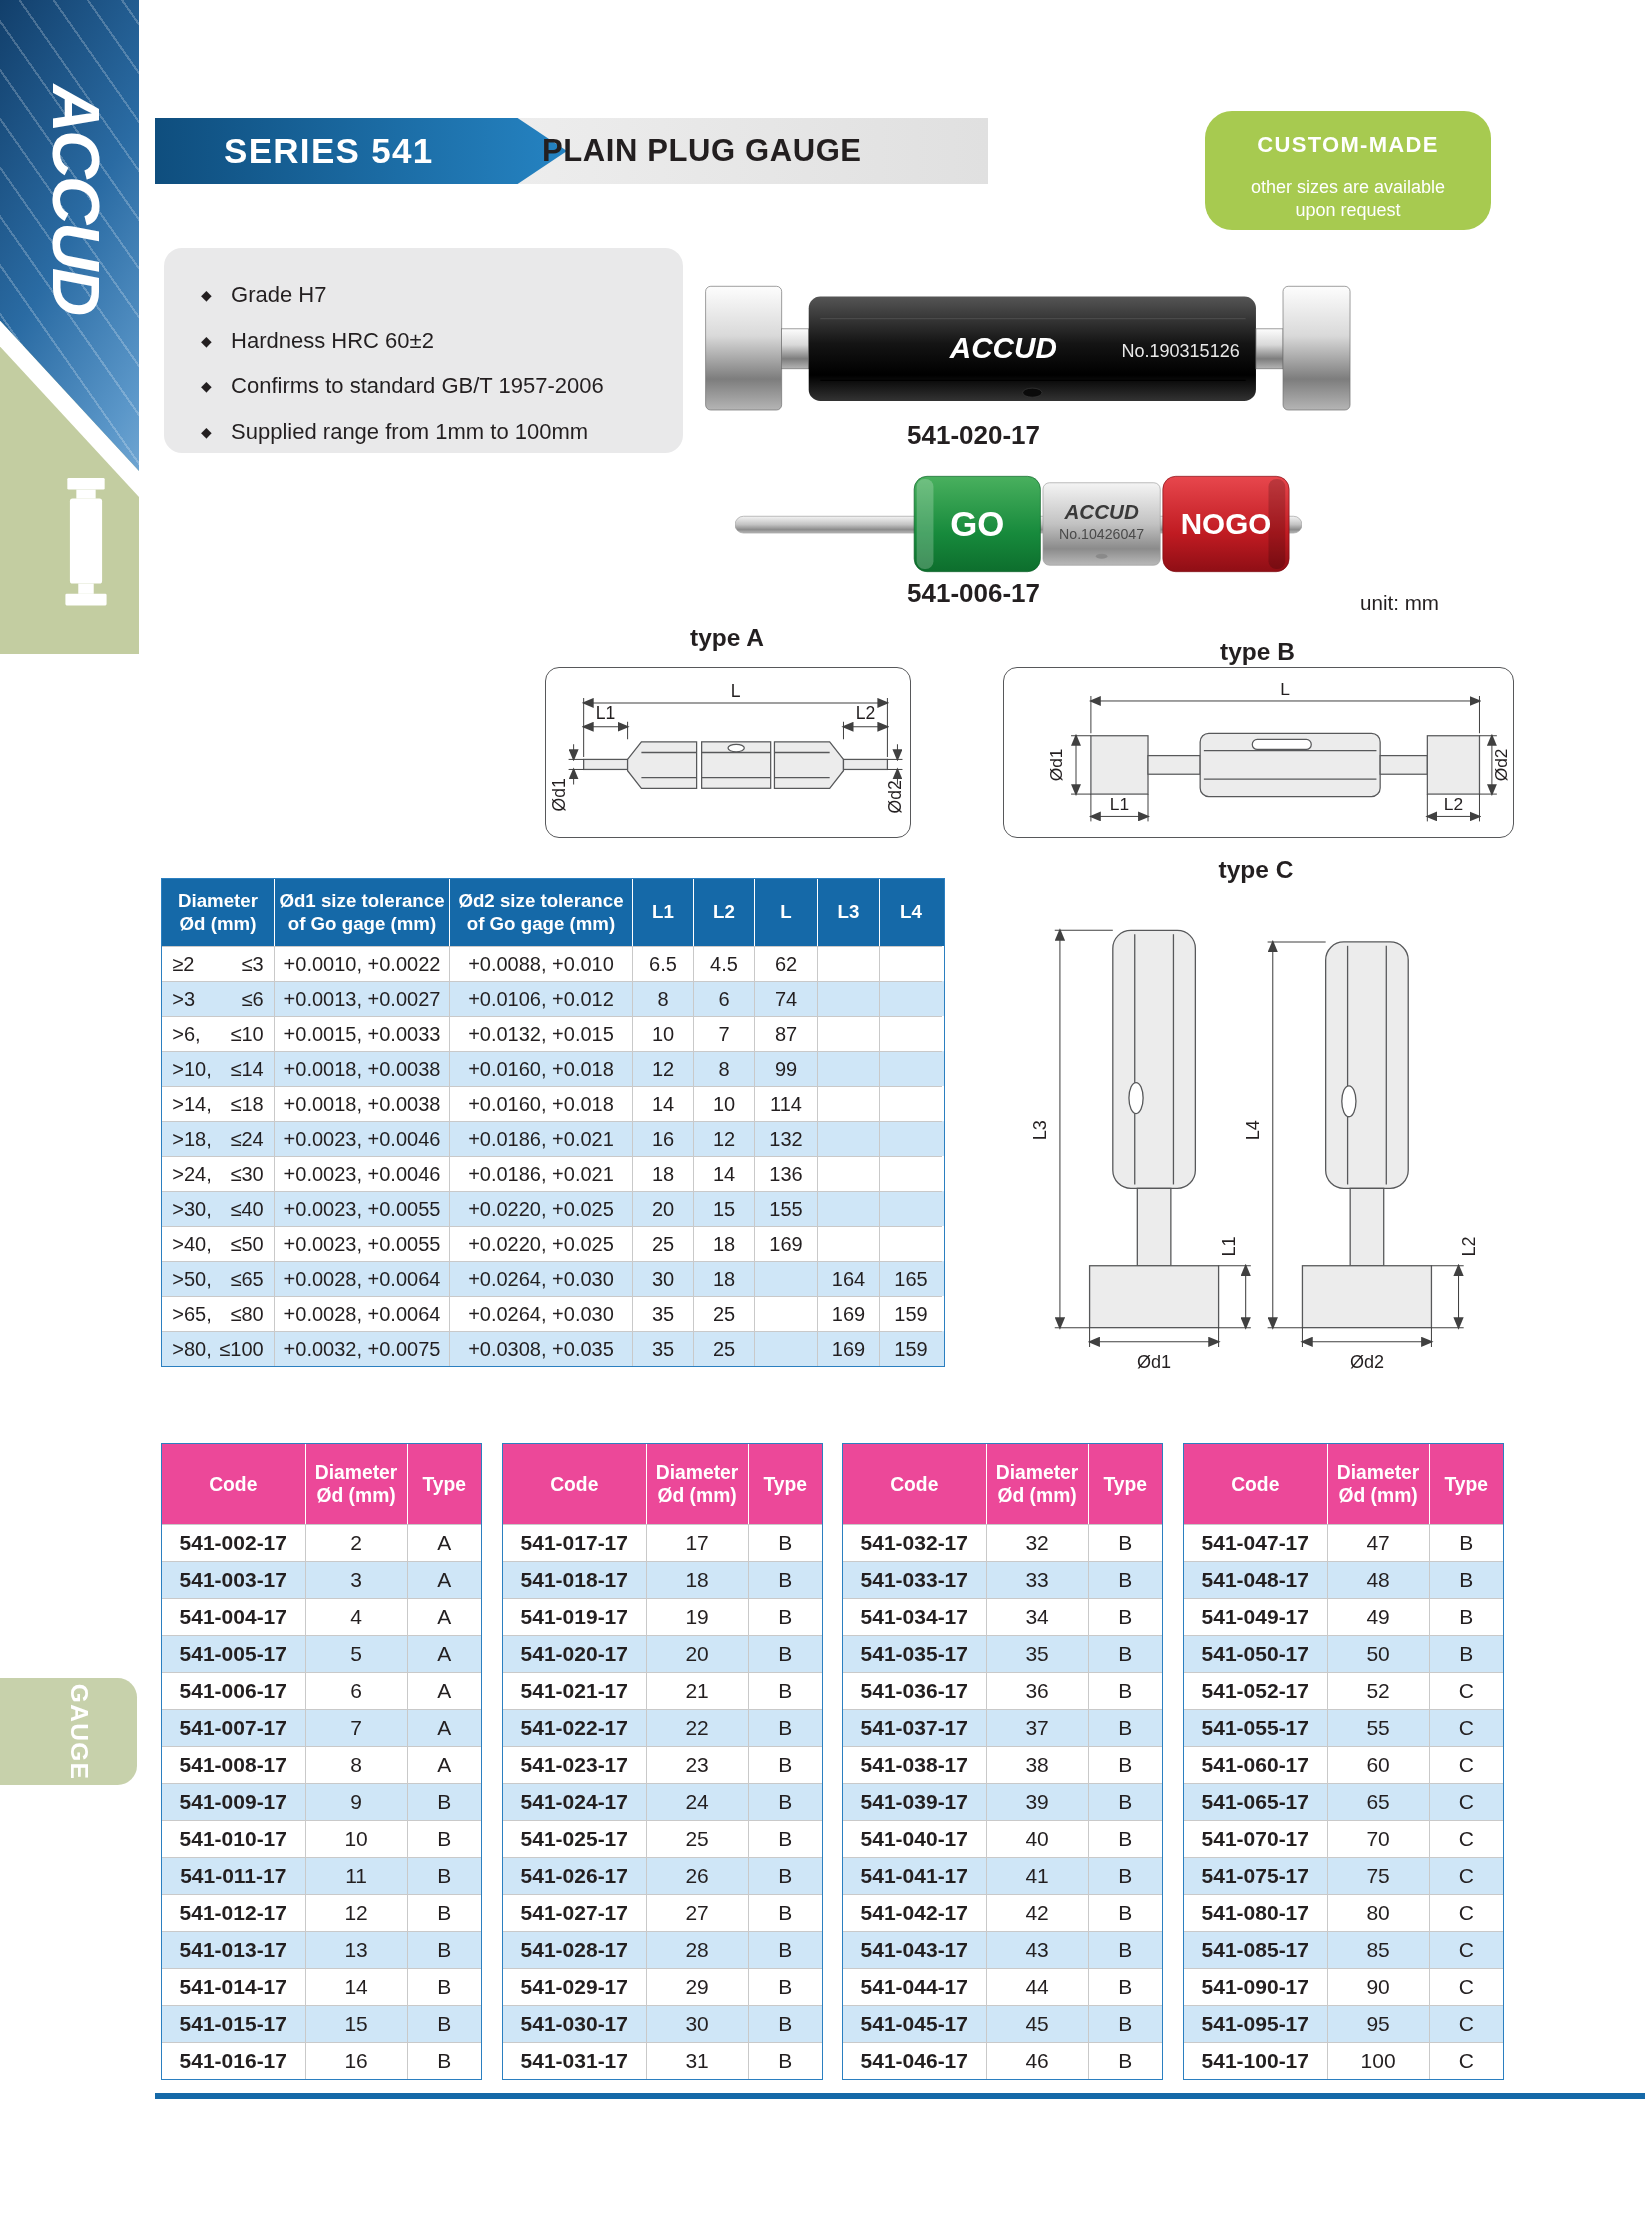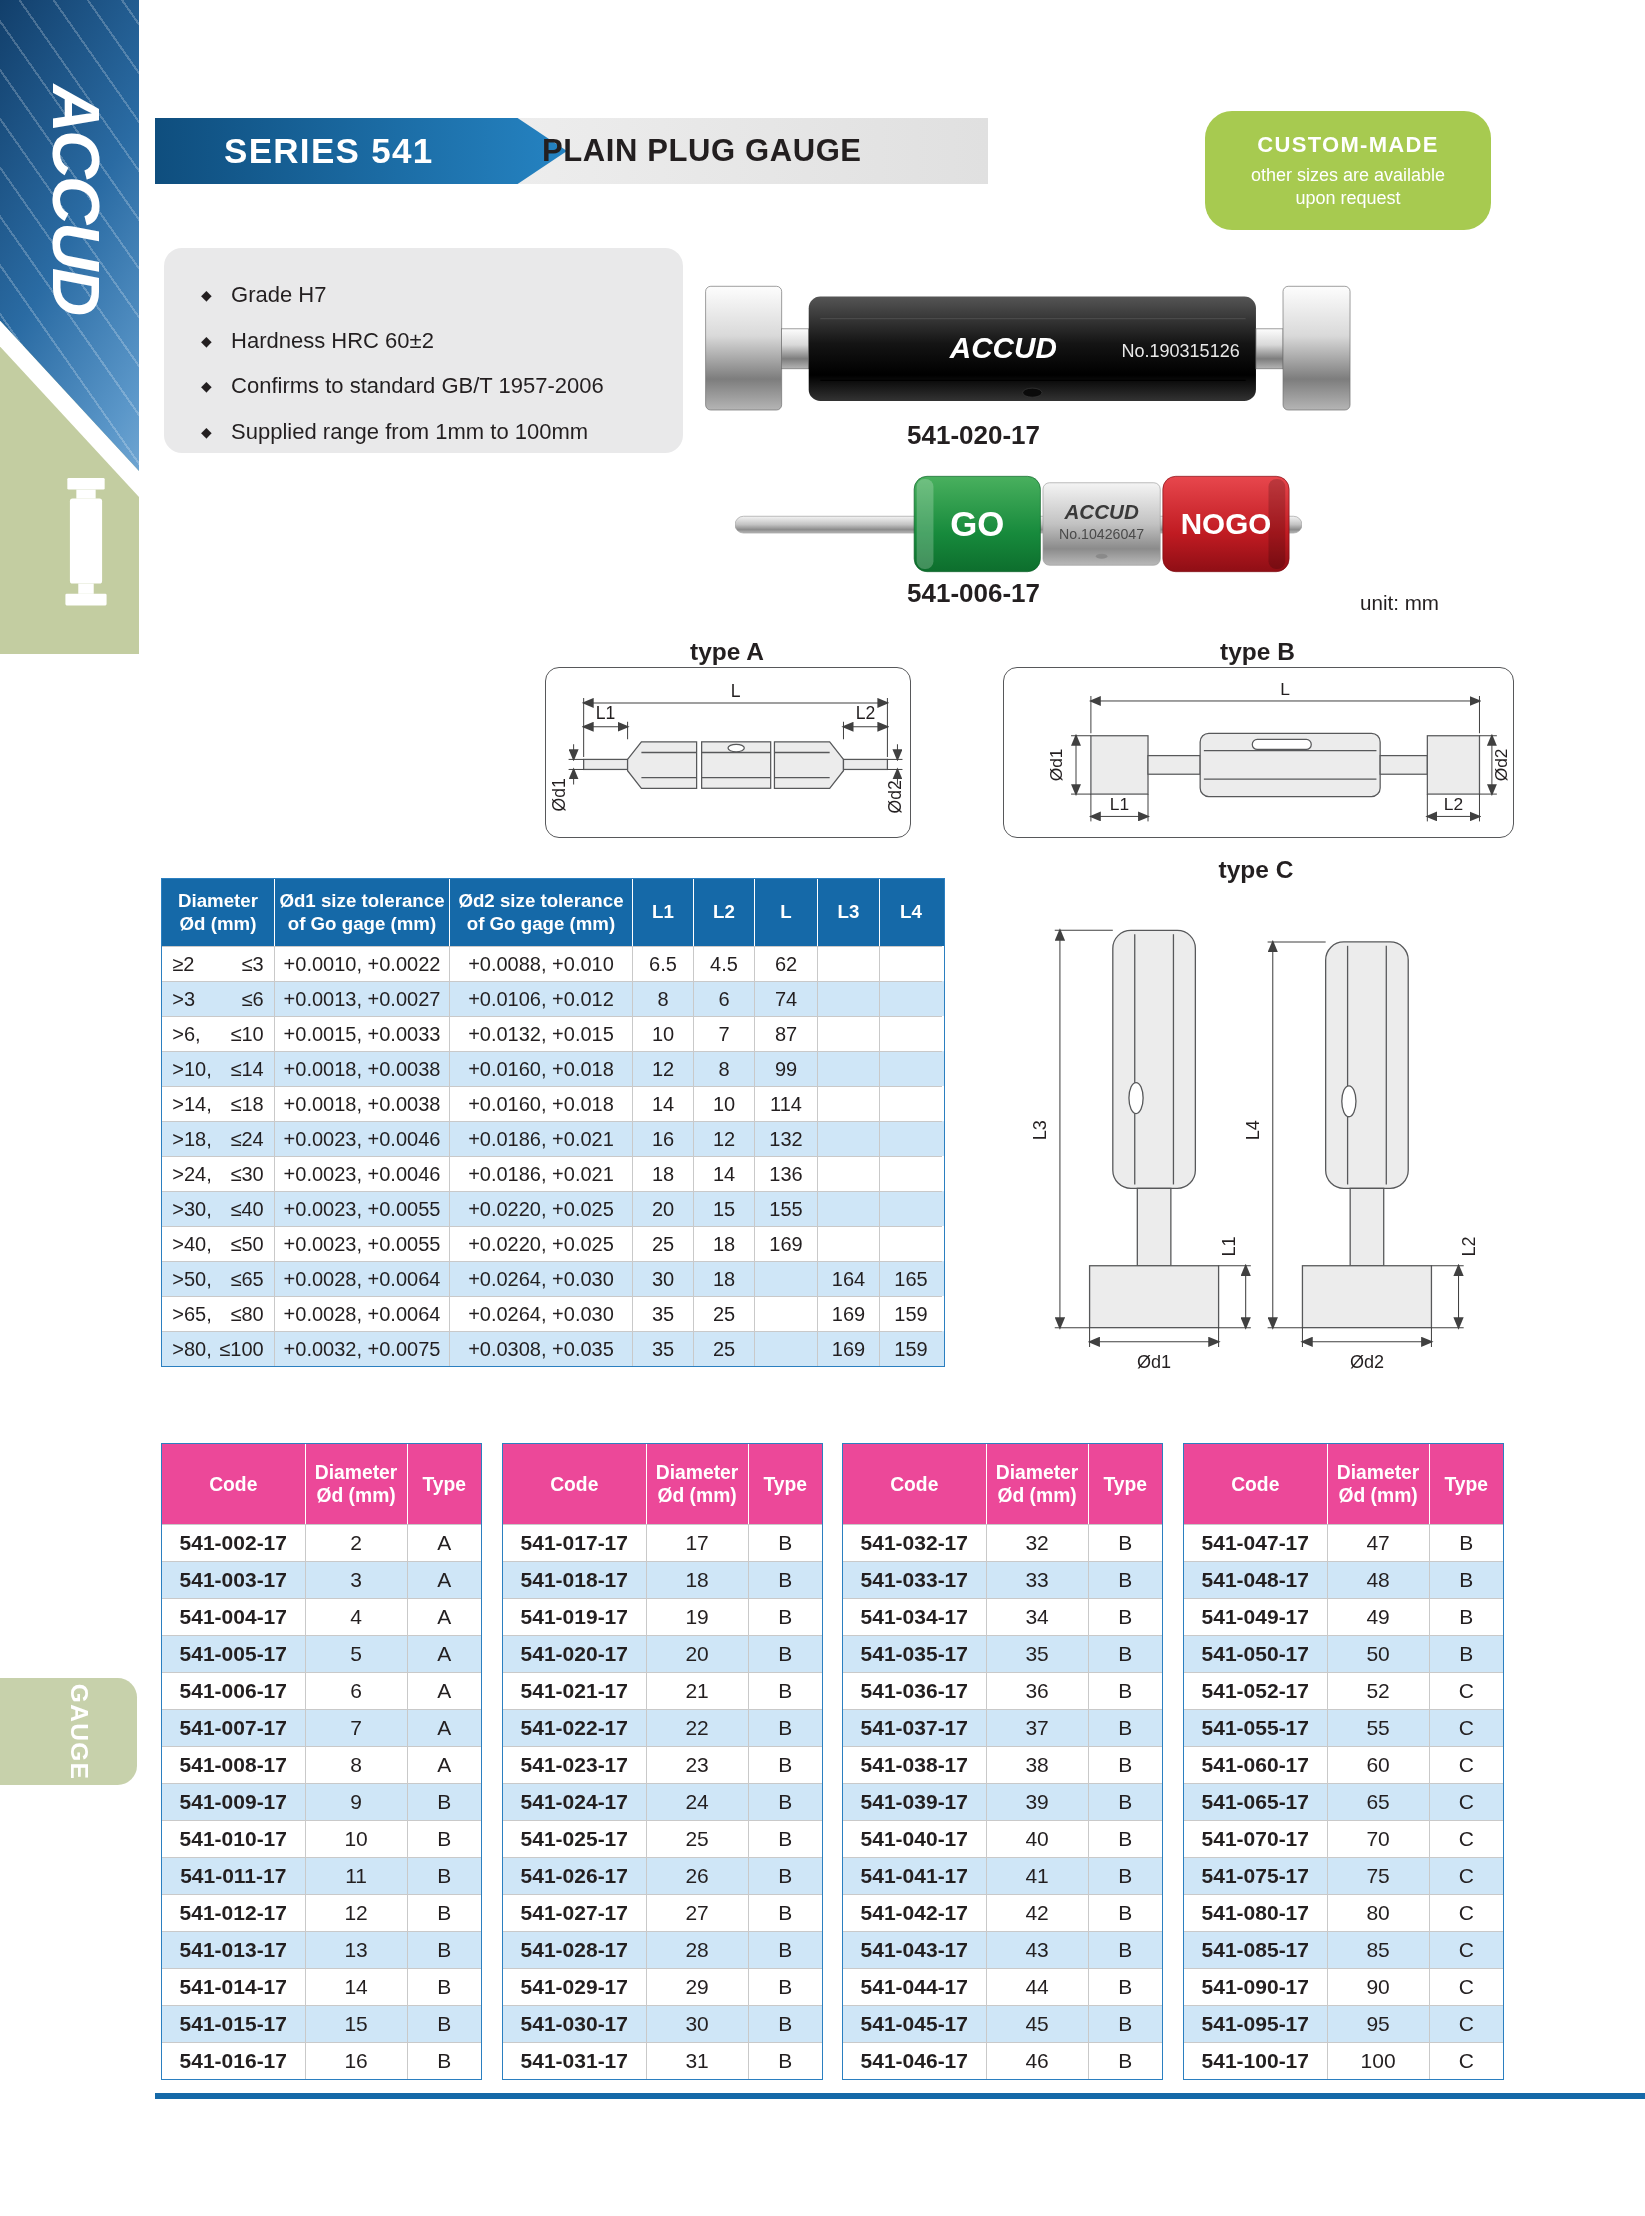--- a/index.html
+++ b/index.html
@@ -37,21 +37,21 @@
       background:linear-gradient(90deg,#0f4e7e,#2583c2);
       display:flex;align-items:center;padding-left:32px;}
   .banner-blue span{color:#fff;font-weight:bold;font-size:35px;letter-spacing:1.3px;padding-left:37px;}
   .banner-title{left:542px;top:118px;width:451px;height:66px;display:flex;align-items:center;
       font-weight:bold;font-size:31px;letter-spacing:0.6px;color:#231f20;}
 
   
   .custom-box{left:1205px;top:111px;width:286px;height:119px;background:#a7ca50;border-radius:27px;
       color:#fff;text-align:center;}
   .custom-box .t{font-weight:bold;font-size:22px;letter-spacing:1.3px;margin-top:20.6px;}
-  .custom-box .s{font-size:18px;line-height:23px;margin-top:6px;}
+  .custom-box .s{font-size:18px;line-height:23px;margin-top:18px;}
 
   
   .features{left:164px;top:248px;width:519px;height:205px;background:#e9e9ea;border-radius:18px;
       padding:30px 0 0 37px;box-sizing:border-box;}
   .feat{display:flex;align-items:center;height:34px;margin-bottom:11.6px;font-size:22px;color:#231f20;}
   .feat .dm{font-size:14px;margin-right:19.3px;color:#231f20;}
 
   
   .prod-label{width:335px;text-align:center;font-weight:bold;font-size:26px;color:#231f20;}
   .unit-note{left:1290px;top:591px;width:219px;text-align:center;font-size:20.6px;color:#231f20;}
@@ -209,21 +209,21 @@
     <text x="569" y="114" text-anchor="middle" fill="#4a4a4a" font-size="22">No.10426047</text>
     <ellipse cx="569" cy="140" rx="9" ry="4" fill="#8a8a8a"></ellipse>
     <rect x="664" y="16" width="196" height="148" rx="20" fill="url(#redg)" stroke="#7c0a10"></rect>
     <rect x="828" y="20" width="26" height="140" rx="12" fill="rgba(0,0,0,0.18)"></rect>
     <text x="762" y="106" text-anchor="middle" fill="#fff" font-weight="bold" font-size="46">NOGO</text>
   </svg>
   <div class="abs prod-label" style="left:806px;top:578px;">541-006-17</div>
 
   <div class="abs unit-note">unit: mm</div>
 
-  <div class="abs diag-title" style="left:545px;top:638px;width:364px;">type A</div>
+  <div class="abs diag-title" style="left:545px;top:624px;width:364px;">type A</div>
   <div class="abs diag-box" style="left:545px;top:667px;width:364px;height:169px;">
     <svg width="364" height="169" viewBox="0 0 580 262">
       <defs>
         <marker id="arrA1" markerWidth="12" markerHeight="10" refX="10" refY="5" orient="auto">
             <path d="M0,0 L12,5 L0,10 Z" fill="#404040"></path>
           </marker>
         <marker id="arrA2" markerWidth="12" markerHeight="10" refX="2" refY="5" orient="auto">
             <path d="M12,0 L0,5 L12,10 Z" fill="#404040"></path>
           </marker>
       </defs>

